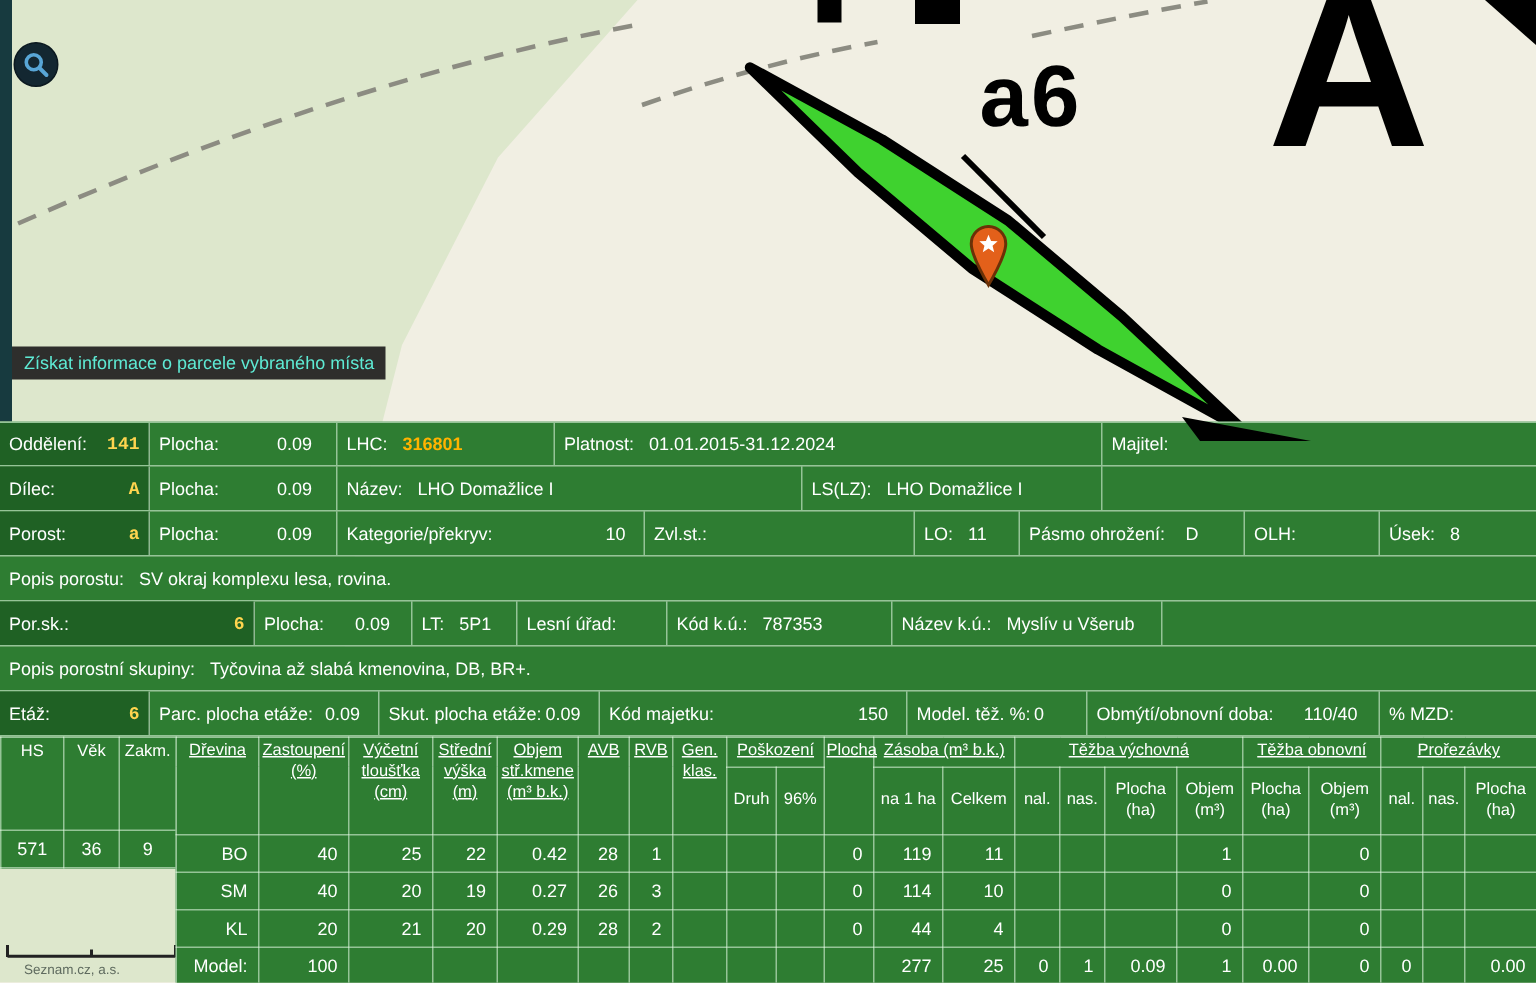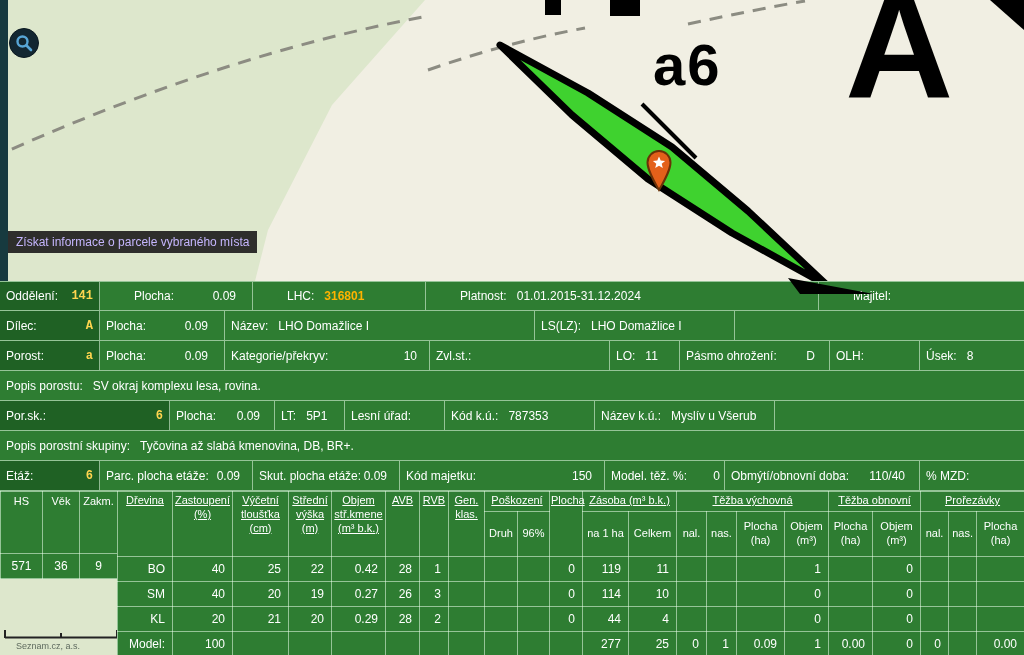--- a/index.html
+++ b/index.html
@@ -14,30 +14,30 @@
   body{font-family:"Liberation Sans",sans-serif;position:relative;overflow:hidden;background:#f1efe3;}
   .screen{position:absolute;inset:0;width:1024px;height:655px;overflow:hidden;}
   .map-svg{position:absolute;left:0;top:0;z-index:0;}
   .map-label{position:absolute;color:#000;line-height:1;z-index:2;}
   #lblA6{left:653px;top:36px;font-size:58px;font-weight:700;letter-spacing:2px;}
   #lblA{left:845px;top:-30px;font-size:150px;font-weight:800;}
   .left-strip{position:absolute;left:0;top:0;width:8px;height:281px;background:#173a3f;z-index:4;}
   .search-btn{position:absolute;left:9px;top:28px;width:30px;height:30px;border-radius:50%;
     background:#132731;border:1px solid #0b1920;display:flex;align-items:center;justify-content:center;
     cursor:pointer;z-index:5;}
-  .tooltip{position:absolute;left:8px;top:231px;background:rgba(30,30,30,.92);color:#c4b5fd;font-size:12px;
+  .tooltip{position:absolute;left:8px;top:231px;background:rgba(30,30,30,.92);color:#5eead4;font-size:12px;
     padding:4px 8px;white-space:nowrap;z-index:15;}
   .marker{position:absolute;left:644px;top:150px;z-index:3;}
   .tip-overlay{position:absolute;left:780px;top:276px;z-index:30;pointer-events:none;}
   .scalebar{position:absolute;left:4px;top:628px;z-index:5;}
   .attribution{position:absolute;left:16px;top:641px;font-size:9px;color:#5f6b5f;z-index:5;}
 
   .panel{position:absolute;left:0;top:281px;width:1024px;z-index:10;}
   .irow{display:flex;height:30px;background:var(--panel);border-bottom:1px solid var(--line);}
-  .irow:first-child{border-top:1px solid var(--line);gap:28px;}
+  .irow:first-child{border-top:1px solid var(--line);}
   .cell{display:flex;align-items:center;padding:0 6px;border-right:1px solid var(--line);
     color:#fff;font-size:12px;white-space:nowrap;overflow:hidden;height:100%;}
   .cell:last-child{border-right:none;}
   .key{background:var(--dark);}
   .key .val{margin-left:auto;color:var(--yellow);font-weight:700;font-family:Liberation Mono, monospace;}
   .rv .val{margin-left:auto;}
   .lv .val{margin-left:10px;}
   .val.orange{color:var(--orange);font-weight:700;}
 
   table{border-collapse:collapse;position:absolute;background:var(--panel);z-index:10;}
@@ -153,21 +153,21 @@
         <span class="lbl">Kategorie/překryv:</span>
         <span class="val">10</span>
       </div>
       <div class="cell" style="width:180px">
         <span class="lbl">Zvl.st.:</span>
       </div>
       <div class="cell lv" style="width:70px">
         <span class="lbl">LO:</span>
         <span class="val">11</span>
       </div>
-      <div class="cell rv" style="width:150px;padding-right:14px">
+      <div class="cell rv" style="width:150px;padding-right:30px">
         <span class="lbl">Pásmo ohrožení:</span>
         <span class="val">D</span>
       </div>
       <div class="cell" style="width:90px">
         <span class="lbl">OLH:</span>
       </div>
       <div class="cell lv" style="flex:1">
         <span class="lbl">Úsek:</span>
         <span class="val">8</span>
       </div>
@@ -224,21 +224,21 @@
         <span class="val">0.09</span>
       </div>
       <div class="cell rv" style="width:147px;padding-right:12px">
         <span class="lbl">Skut. plocha etáže:</span>
         <span class="val">0.09</span>
       </div>
       <div class="cell rv" style="width:205px;padding-right:12px">
         <span class="lbl">Kód majetku:</span>
         <span class="val">150</span>
       </div>
-      <div class="cell rv" style="width:120px;padding-right:4px">
+      <div class="cell rv" style="width:120px;padding-right:28px">
         <span class="lbl">Model. těž. %:</span>
         <span class="val">0</span>
       </div>
       <div class="cell rv" style="width:195px;padding-right:14px">
         <span class="lbl">Obmýtí/obnovní doba:</span>
         <span class="val">110/40</span>
       </div>
       <div class="cell" style="flex:1">
         <span class="lbl">% MZD:</span>
       </div>

